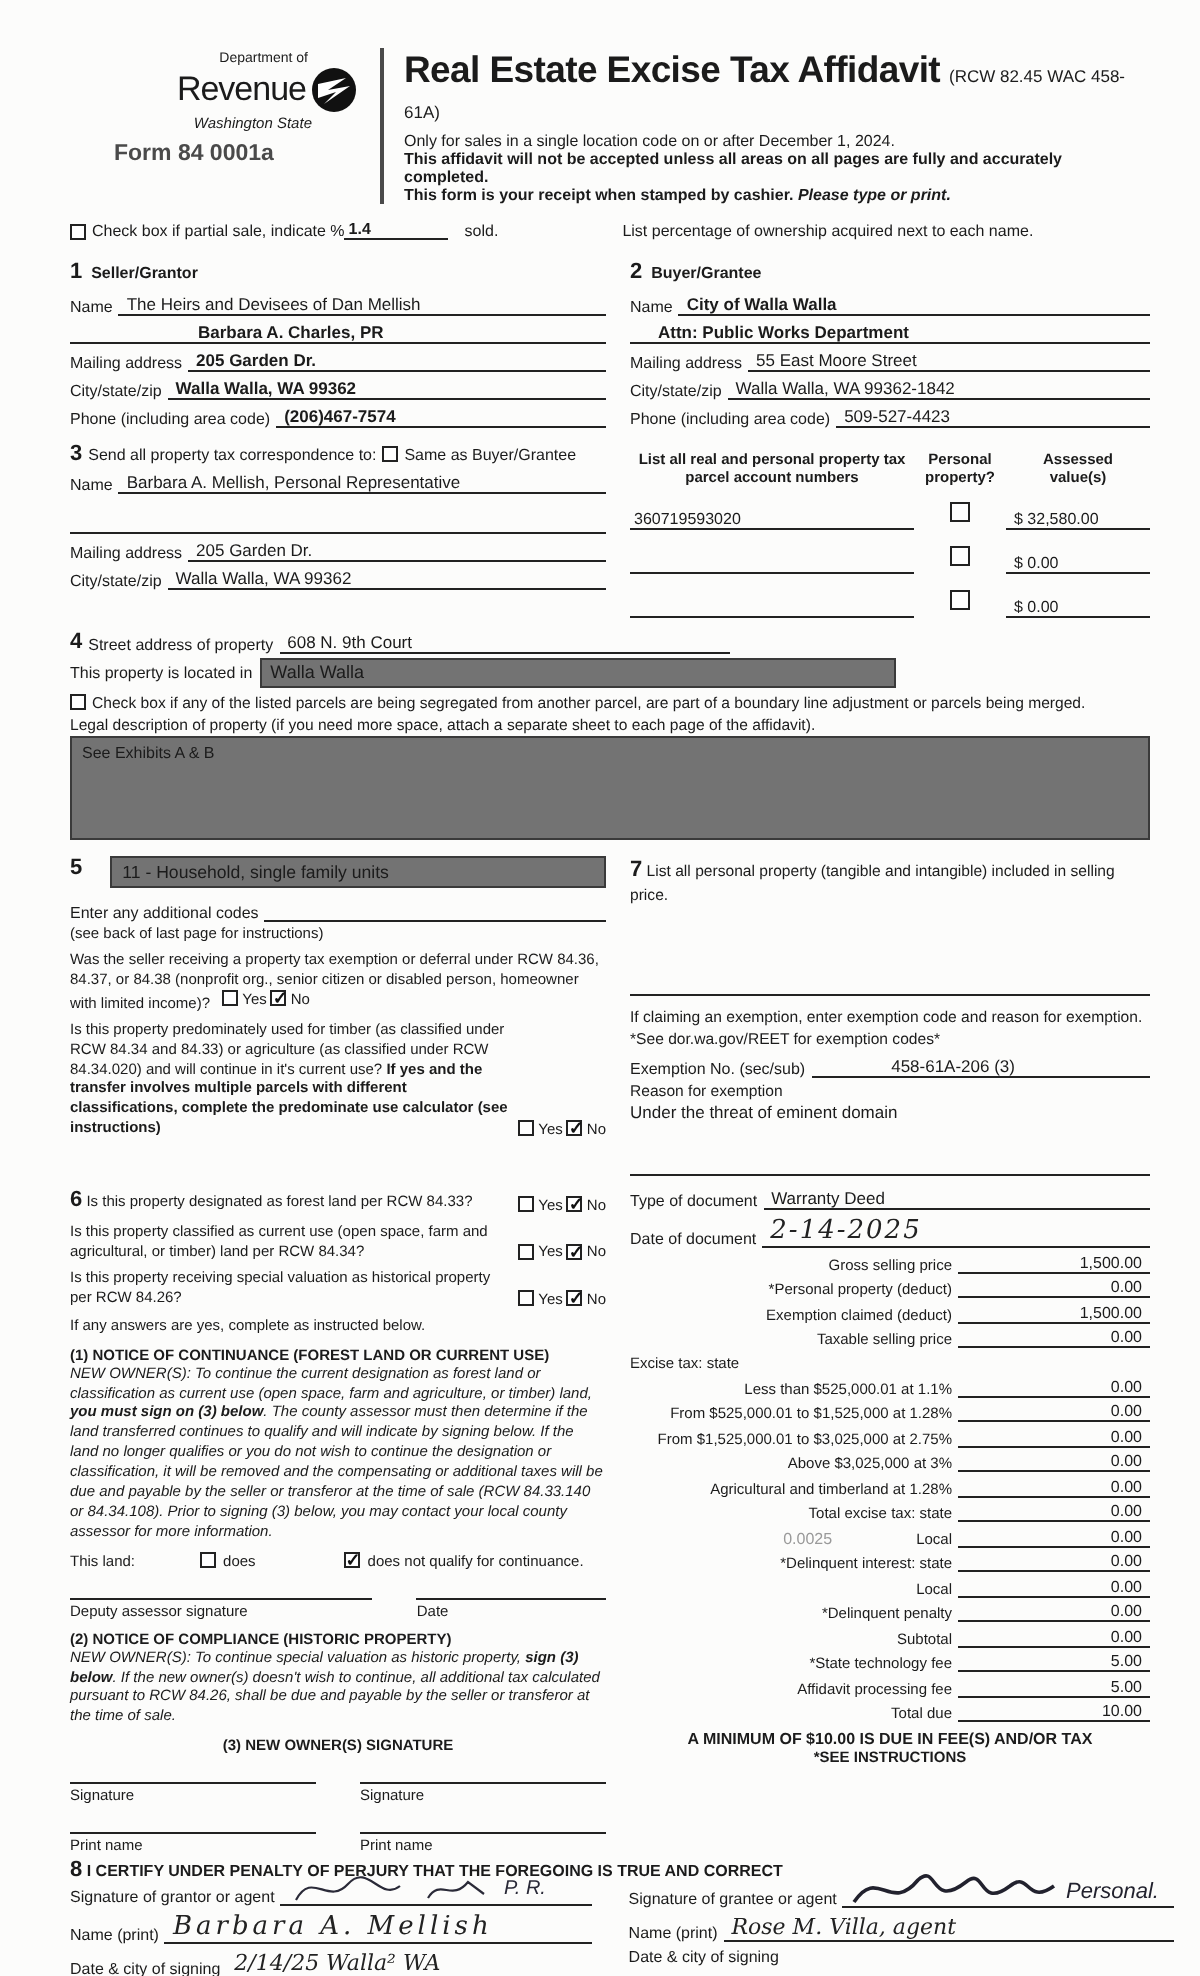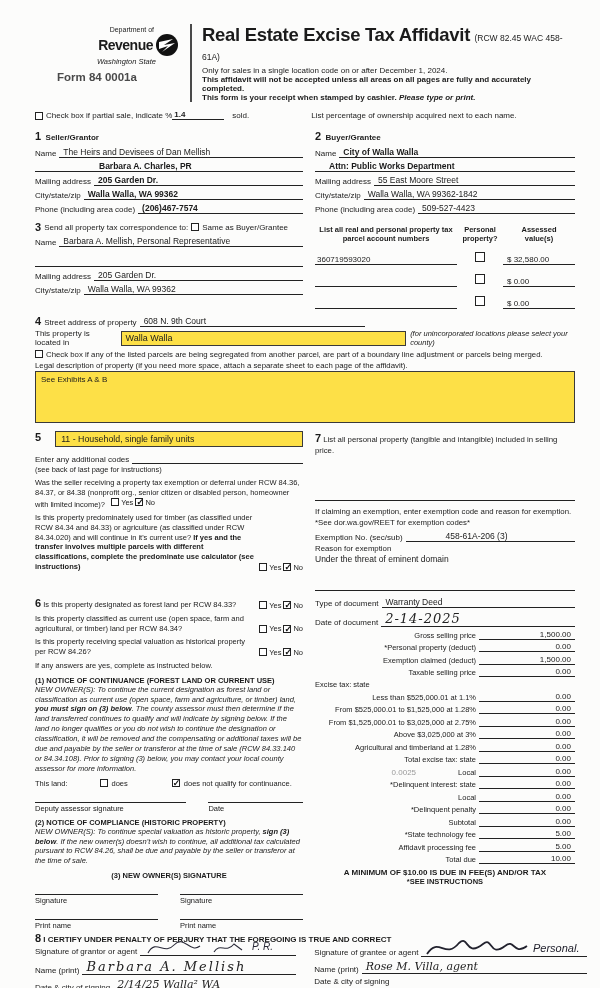--- a/index.html
+++ b/index.html
@@ -5,21 +5,21 @@
   * { margin:0; padding:0; box-sizing:border-box; }
   html,body { background:#e8e8e6; }
   body { width:600px; margin:0 auto; font-family:"Liberation Sans", sans-serif; color:#1b1b1b; }
   .page { width:600px; height:988px; background:#fcfcfb; padding:24px 25px 6px 35px; overflow:hidden; position:relative; }
 
   
   .hdr { display:flex; gap:10px; }
   .logo-block { width:145px; flex:none; text-align:right; padding-top:2px; }
   .dept-line { font-size:7px; margin-right:26px; }
   .rev-row { display:flex; justify-content:flex-end; align-items:center; gap:1px; }
-  .rev-word { font-size:14px; font-weight:bold; letter-spacing:-0.5px; }
+  .rev-word { font-size:17px; font-weight:normal; letter-spacing:-0.5px; }
   .wa-state { font-size:7.5px; font-style:italic; margin-right:24px; }
   .form-num { font-size:11.5px; font-weight:bold; color:#4a4a4a; text-align:left; margin:5px 0 0 22px; }
   .title-block { border-left:2px solid #4a4a4a; padding-left:10px; flex:1; }
   .title { font-size:18.5px; font-weight:bold; letter-spacing:-0.3px; }
   .title-rcw { font-size:8.5px; font-weight:normal; }
   .sub1 { font-size:8px; margin-top:2px; }
   .sub2 { font-size:8px; font-weight:bold; }
   .sub3 { font-size:8px; font-weight:bold; }
   .it { font-style:italic; }
 
@@ -40,21 +40,21 @@
   .lcol { width:268px; flex:none; }
   .rcol { flex:1; }
 
   
   .parcel-head { display:flex; font-size:7.5px; font-weight:bold; text-align:center; margin-top:4px; }
   .parcel-row { display:flex; align-items:flex-end; margin-top:4px; }
   .p-num { flex:1; border-bottom:1px solid #222; font-size:8px; padding-left:2px; min-height:10px; }
   .p-cb { width:46px; text-align:center; flex:none; }
   .p-val { width:72px; flex:none; border-bottom:1px solid #222; font-size:8px; padding-left:4px; min-height:10px; }
 
-  .boxed { border:1.5px solid #3a3a3a; background:#fde047; }
+  .boxed { border:1.5px solid #3a3a3a; background:#737373; }
   .loc-box { width:318px; height:15px; font-size:9px; padding:1px 4px; display:inline-block; }
   .legal-box { width:100%; height:52px; font-size:8px; padding:3px 5px; margin-top:1px; }
   .small-note { font-size:7.5px; font-style:italic; }
 
   .qtext { font-size:7.5px; line-height:1.3; margin-top:4px; }
   .qrow { display:flex; align-items:flex-end; }
   .qrow .qtext { flex:1; }
   .yn { white-space:nowrap; font-size:7.5px; padding-left:4px; display:flex; align-items:center; gap:2px; }
   .notice-title { font-size:7.5px; font-weight:bold; margin-top:5px; }
   .notice-body { font-size:7.5px; line-height:1.32;font-style:italic; }
@@ -219,21 +219,20 @@
 
   <div style="margin-top:6px;">
     <div class="fline" style="max-width:330px;">
         <span class="sec-num" style="padding-right:3px;">4</span>
         <span class="lab">Street address of property</span>
         <span class="fill">608 N. 9th Court</span>
       </div>
     <div style="display:flex; align-items:center; gap:4px; font-size:8px; margin-top:2px;">
       <span>This property is located in</span>
       <span class="boxed loc-box">Walla Walla</span>
-      <span class="small-note">(for unincorporated locations please select your county)</span>
     </div>
     <div style="display:flex; gap:3px; font-size:7.8px; margin-top:3px; align-items:flex-start;">
       <span class="cb"></span>
       <span>Check box if any of the listed parcels are being segregated from another parcel, are part of a boundary line adjustment or parcels being merged.</span>
     </div>
     <div style="font-size:7.8px; margin-top:2px;">Legal description of property (if you need more space, attach a separate sheet to each page of the affidavit).</div>
     <div class="boxed legal-box">See Exhibits A &amp; B</div>
   </div>
 
   <div class="twocol" style="margin-top:8px;">

